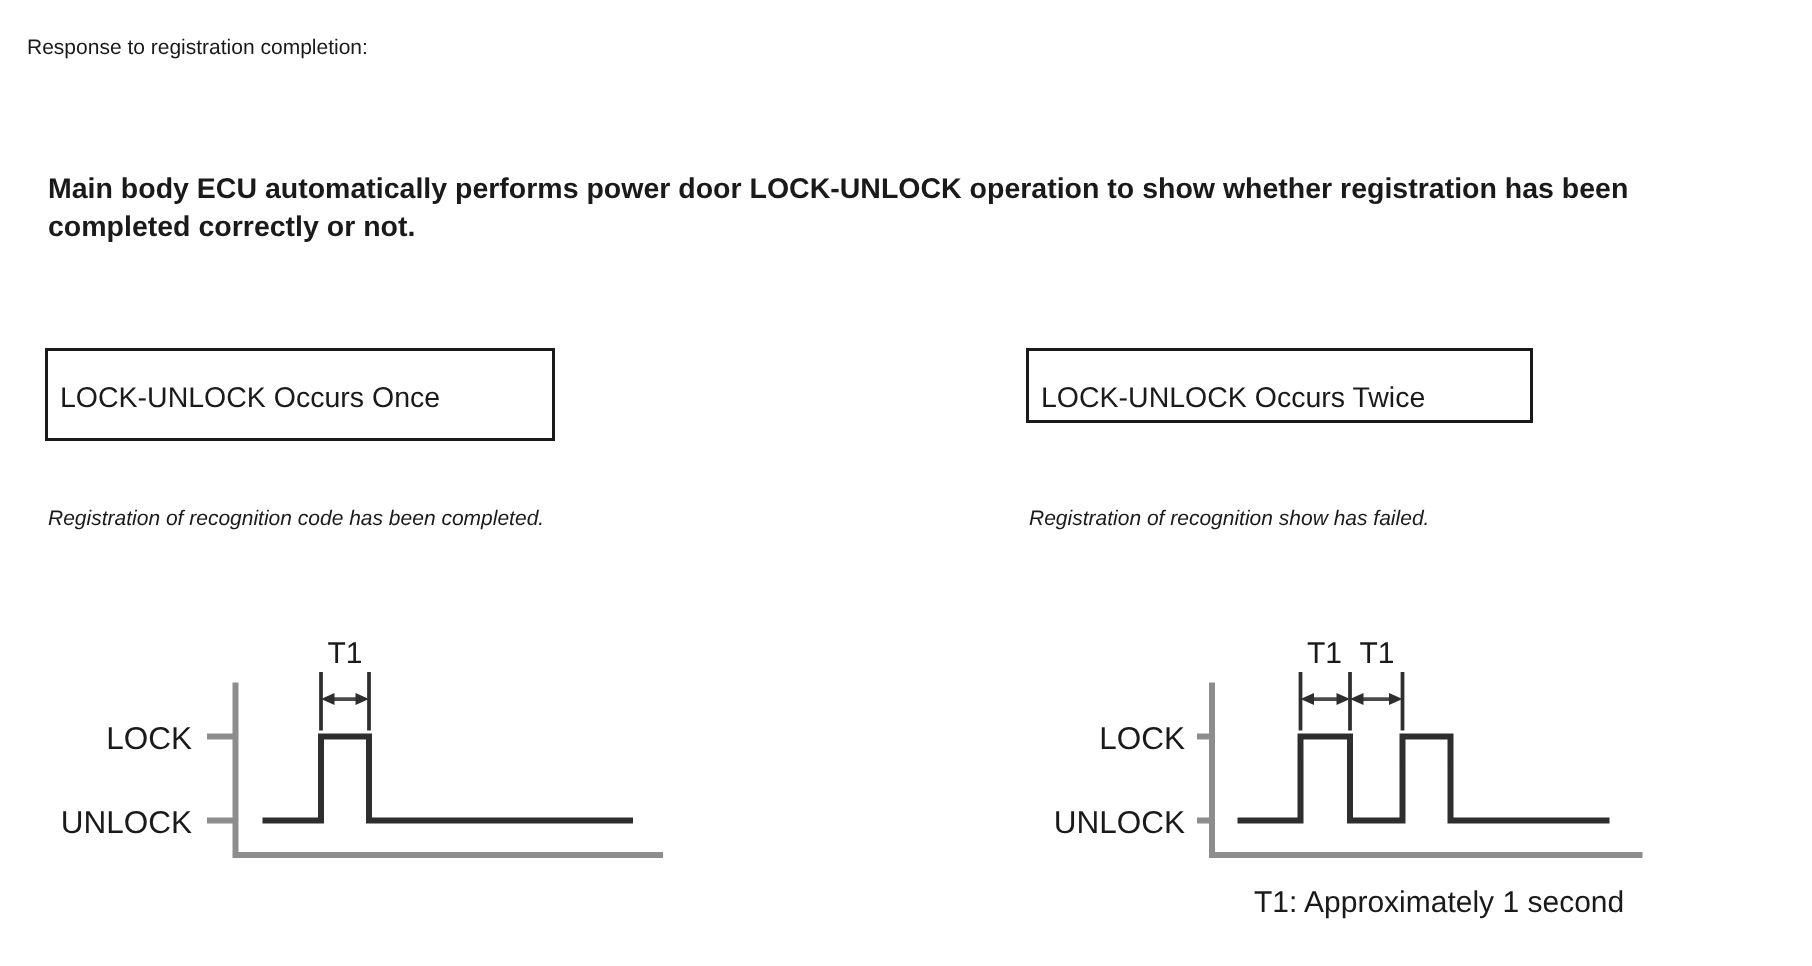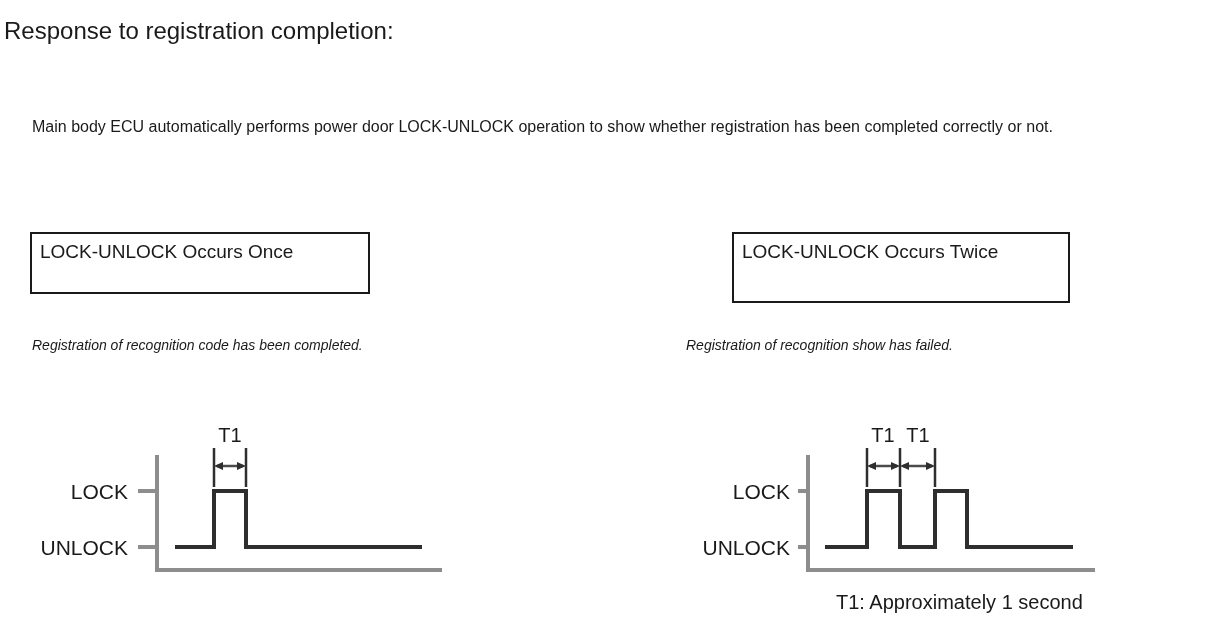--- a/index.html
+++ b/index.html
@@ -14,50 +14,51 @@
     position: relative;
     font-family: "Liberation Sans", sans-serif;
     color: #1a1a1a;
     overflow: hidden;
   }
 
   .abs { position: absolute; }
 
   
   #intro-heading {
-    left: 4px;
+    left: 18px;
     top: 18px;
-    font-size: 24px;
+    font-size: 14px;
     line-height: 26px;
     white-space: nowrap;
   }
   #intro-paragraph {
     left: 32px;
     top: 114px;
     width: 1150px;
-    font-size: 16px;
+    font-size: 19px;
     line-height: 25px;
+    font-weight: bold;
   }
 
   
   .title-box {
     border: 2px solid #1a1a1a;
     background: #ffffff;
     box-sizing: border-box;
     display: flex;
     align-items: flex-start;
   }
   .title-box > span {
     font-size: 19px;
     line-height: 22px;
-    padding: 7px 0 0 8px;
+    padding: 21px 0 0 8px;
     white-space: nowrap;
   }
   #panel-once-box  { left: 30px;  top: 232px; width: 340px; height: 62px; }
-  #panel-twice-box { left: 684px; top: 232px; width: 338px; height: 71px; margin-left: 48px; }
+  #panel-twice-box { left: 684px; top: 232px; width: 338px; height: 50px; }
 
   
   .panel-caption {
     font-size: 14px;
     line-height: 25px;
     width: 400px;
     font-style: italic;
   }
   #panel-once-caption  { left: 32px;  top: 333px; }
   #panel-twice-caption { left: 686px; top: 333px; }

